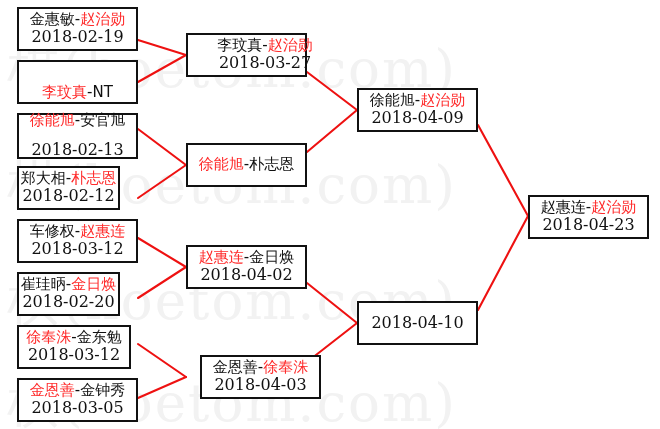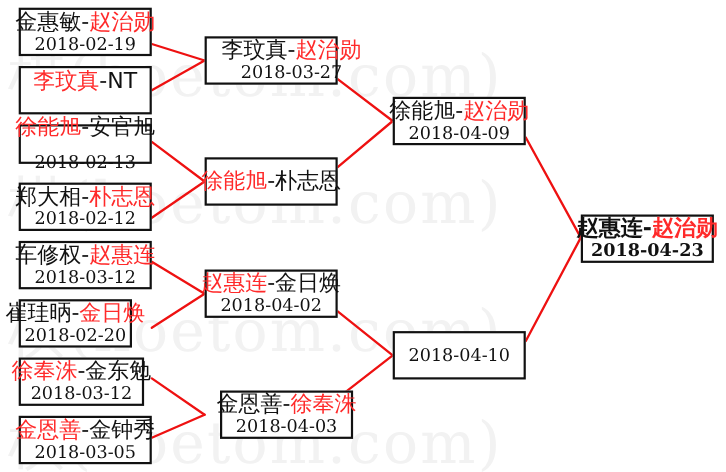--- a/index.html
+++ b/index.html
@@ -55,35 +55,35 @@
     background:#ffffff;
     border:2px solid #111111;
     z-index:2;
     display:flex;
     flex-direction:column;
     align-items:center;
     justify-content:center;
     line-height:1.18;
   }
   .players{
-    font-size:20px;
+    font-size:15px;
     white-space:nowrap;
     color:#111111;
   }
   .players .w{color:#ff2a2a;}
   .players .l{color:#111111;}
   .players .sep{color:#111111;}
   .date{
     font-size:16px;
     font-family:"DejaVu Serif","Liberation Serif",serif;
     color:#111111;
     letter-spacing:0px;
     white-space:nowrap;
   }
-  .no-date{justify-content:flex-start;}
+  .no-date{justify-content:flex-end;}
 </style>
 </head>
 <body>
 
 <div id="bracket">
 
   <div class="wm-layer">
     <div class="wm wm-a">围棋(hoetom.com)</div>
     <div class="wm wm-b">围棋(hoetom.com)</div>
     <div class="wm wm-c">围棋(hoetom.com)</div>
@@ -108,25 +108,25 @@
     </svg>
 
   <div id="boxes">
       <div class="match" style="left: 17px; top: 7px; width: 121px; height: 44px;">
         <div class="players"><span class="l">金惠敏</span><span class="sep">-</span><span class="w">赵治勋</span></div>
         <div class="date">2018-02-19</div>
       </div>
       <div class="match no-date" style="left: 17px; top: 60px; width: 121px; height: 44px;">
         <div class="players"><span class="w">李玟真</span><span class="sep">-</span><span class="l">NT</span></div>
       </div>
-      <div class="match" style="left: 17px; top: 113px; width: 121px; height: 36px; gap: 11px;">
+      <div class="match" style="left: 17px; top: 113px; width: 121px; height: 46px; gap: 11px;">
         <div class="players"><span class="w">徐能旭</span><span class="sep">-</span><span class="l">安官旭</span></div>
         <div class="date">2018-02-13</div>
       </div>
-      <div class="match" style="left: 17px; top: 166px; width: 121px; height: 44px;">
+      <div class="match" style="left: 17px; top: 166px; width: 103px; height: 44px;">
         <div class="players"><span class="l">郑大相</span><span class="sep">-</span><span class="w">朴志恩</span></div>
         <div class="date">2018-02-12</div>
       </div>
       <div class="match" style="left: 17px; top: 219px; width: 121px; height: 44px;">
         <div class="players"><span class="l">车修权</span><span class="sep">-</span><span class="w">赵惠连</span></div>
         <div class="date">2018-03-12</div>
       </div>
       <div class="match" style="left: 17px; top: 272px; width: 103px; height: 44px;">
         <div class="players"><span class="l">崔珪昞</span><span class="sep">-</span><span class="w">金日焕</span></div>
         <div class="date">2018-02-20</div>
@@ -154,19 +154,19 @@
         <div class="players"><span class="l">金恩善</span><span class="sep">-</span><span class="w">徐奉洙</span></div>
         <div class="date">2018-04-03</div>
       </div>
       <div class="match" style="left: 357px; top: 88px; width: 121px; height: 44px;">
         <div class="players"><span class="l">徐能旭</span><span class="sep">-</span><span class="w">赵治勋</span></div>
         <div class="date">2018-04-09</div>
       </div>
       <div class="match" style="left: 357px; top: 301px; width: 121px; height: 44px;">
         <div class="date">2018-04-10</div>
       </div>
-      <div class="match" style="left: 528px; top: 195px; width: 121px; height: 44px; font-weight: bold;">
+      <div class="match" style="left: 528px; top: 195px; width: 121px; height: 44px;">
         <div class="players"><span class="l">赵惠连</span><span class="sep">-</span><span class="w">赵治勋</span></div>
         <div class="date">2018-04-23</div>
       </div>
     </div>
 
 </div>
 
 </body></html>

